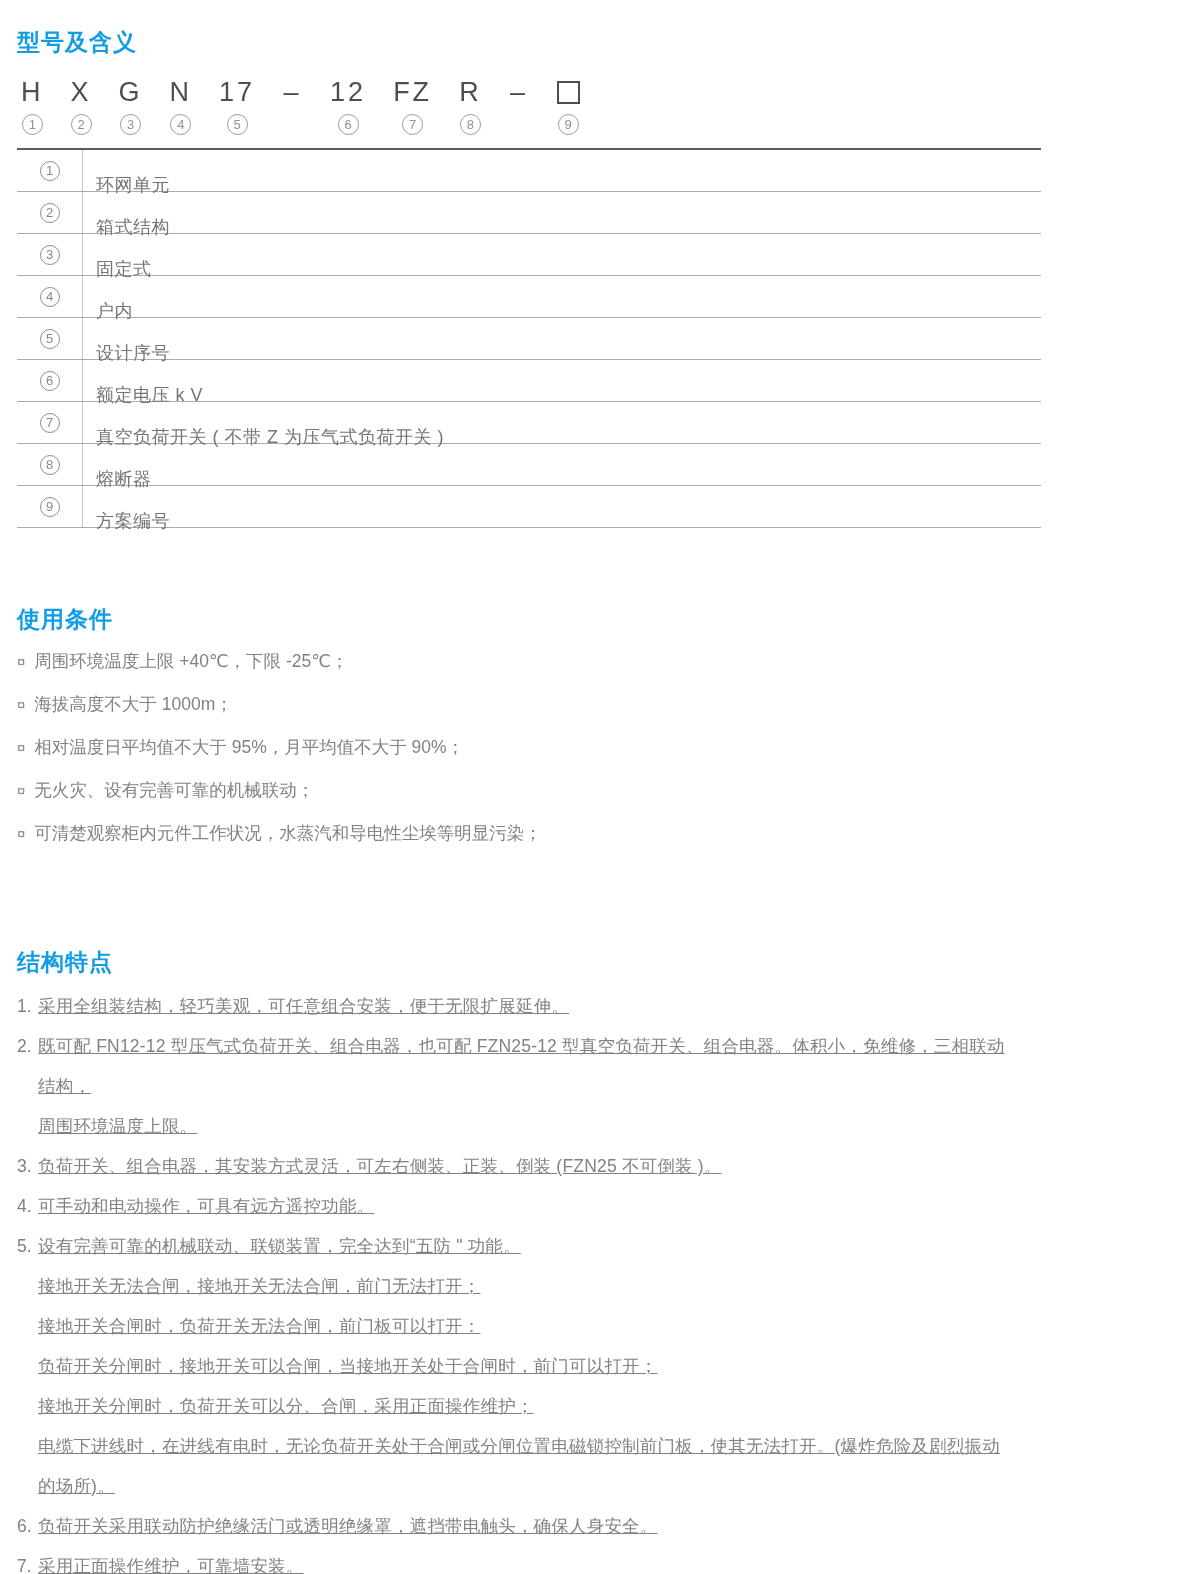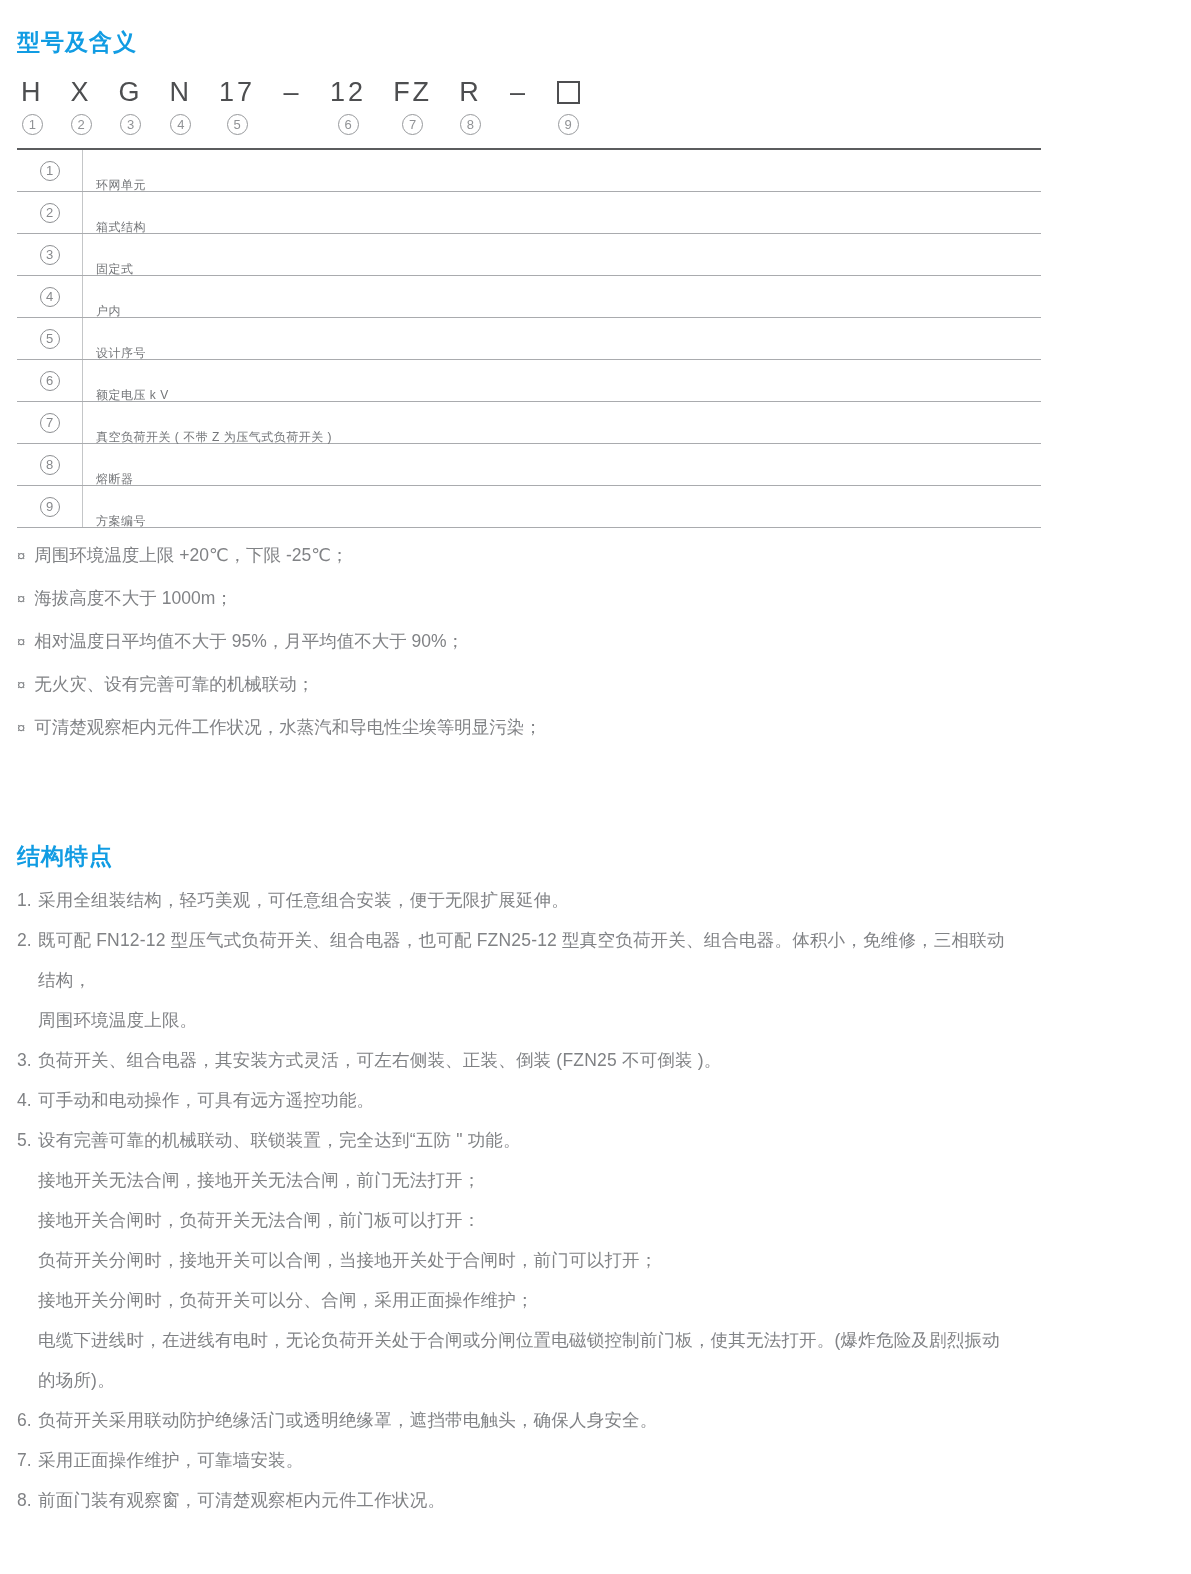--- a/index.html
+++ b/index.html
@@ -46,33 +46,33 @@
   .m-num-cell {
     width:66px; flex:0 0 66px; display:flex; align-items:center; justify-content:center;
     border-right:1px solid #c4c6c8;
   }
   .m-circle {
     width:20px; height:20px; border:1px solid #8d8f92; border-radius:50%;
     color:#87898c; font-size:13px; line-height:18px; text-align:center;
   }
   .m-desc-cell {
     display:flex; align-items:center; padding-left:13px;
-    font-size:12px; color:#737578; letter-spacing:0.5px;margin-top:29px;
+    font-size:18px; color:#737578; letter-spacing:0.5px;margin-top:29px;
   }
 
   
   .usage-list { margin-top:6px; }
   .usage-item { display:flex; align-items:baseline; line-height:42px; font-size:17.5px; color:#808285; }
   .bullet-glyph { font-size:15px; margin-right:9px; color:#85878a; }
 
   
   .features-list { margin-top:9px; }
   .feat-item { display:flex; font-size:17.5px; color:#808285; }
   .feat-num { flex:0 0 21px; line-height:40px; }
-  .feat-lines { flex:1; }
+  .feat-lines { flex:1;text-decoration:underline; }
   .feat-line { line-height:40px; letter-spacing:0.2px; }
 </style>
 </head>
 <body>
 
 <div class="page">
   <div class="content">
 
     <div class="section-title title-model">型号及含义</div>
 
@@ -173,25 +173,26 @@
         <div class="m-desc-cell">熔断器</div>
       </div>
       <div class="m-row">
         <div class="m-num-cell">
             <span class="m-circle">9</span>
           </div>
         <div class="m-desc-cell">方案编号</div>
       </div>
     </div>
 
+    <div class="section-title title-usage">使用条件</div>
 
     <div class="usage-list">
       <div class="usage-item">
         <span class="bullet-glyph">¤</span>
-        <span>周围环境温度上限 +20℃，下限 -25℃；</span>
+        <span>周围环境温度上限 +40℃，下限 -25℃；</span>
       </div>
       <div class="usage-item">
         <span class="bullet-glyph">¤</span>
         <span>海拔高度不大于 1000m；</span>
       </div>
       <div class="usage-item">
         <span class="bullet-glyph">¤</span>
         <span>相对温度日平均值不大于 95%，月平均值不大于 90%；</span>
       </div>
       <div class="usage-item">

